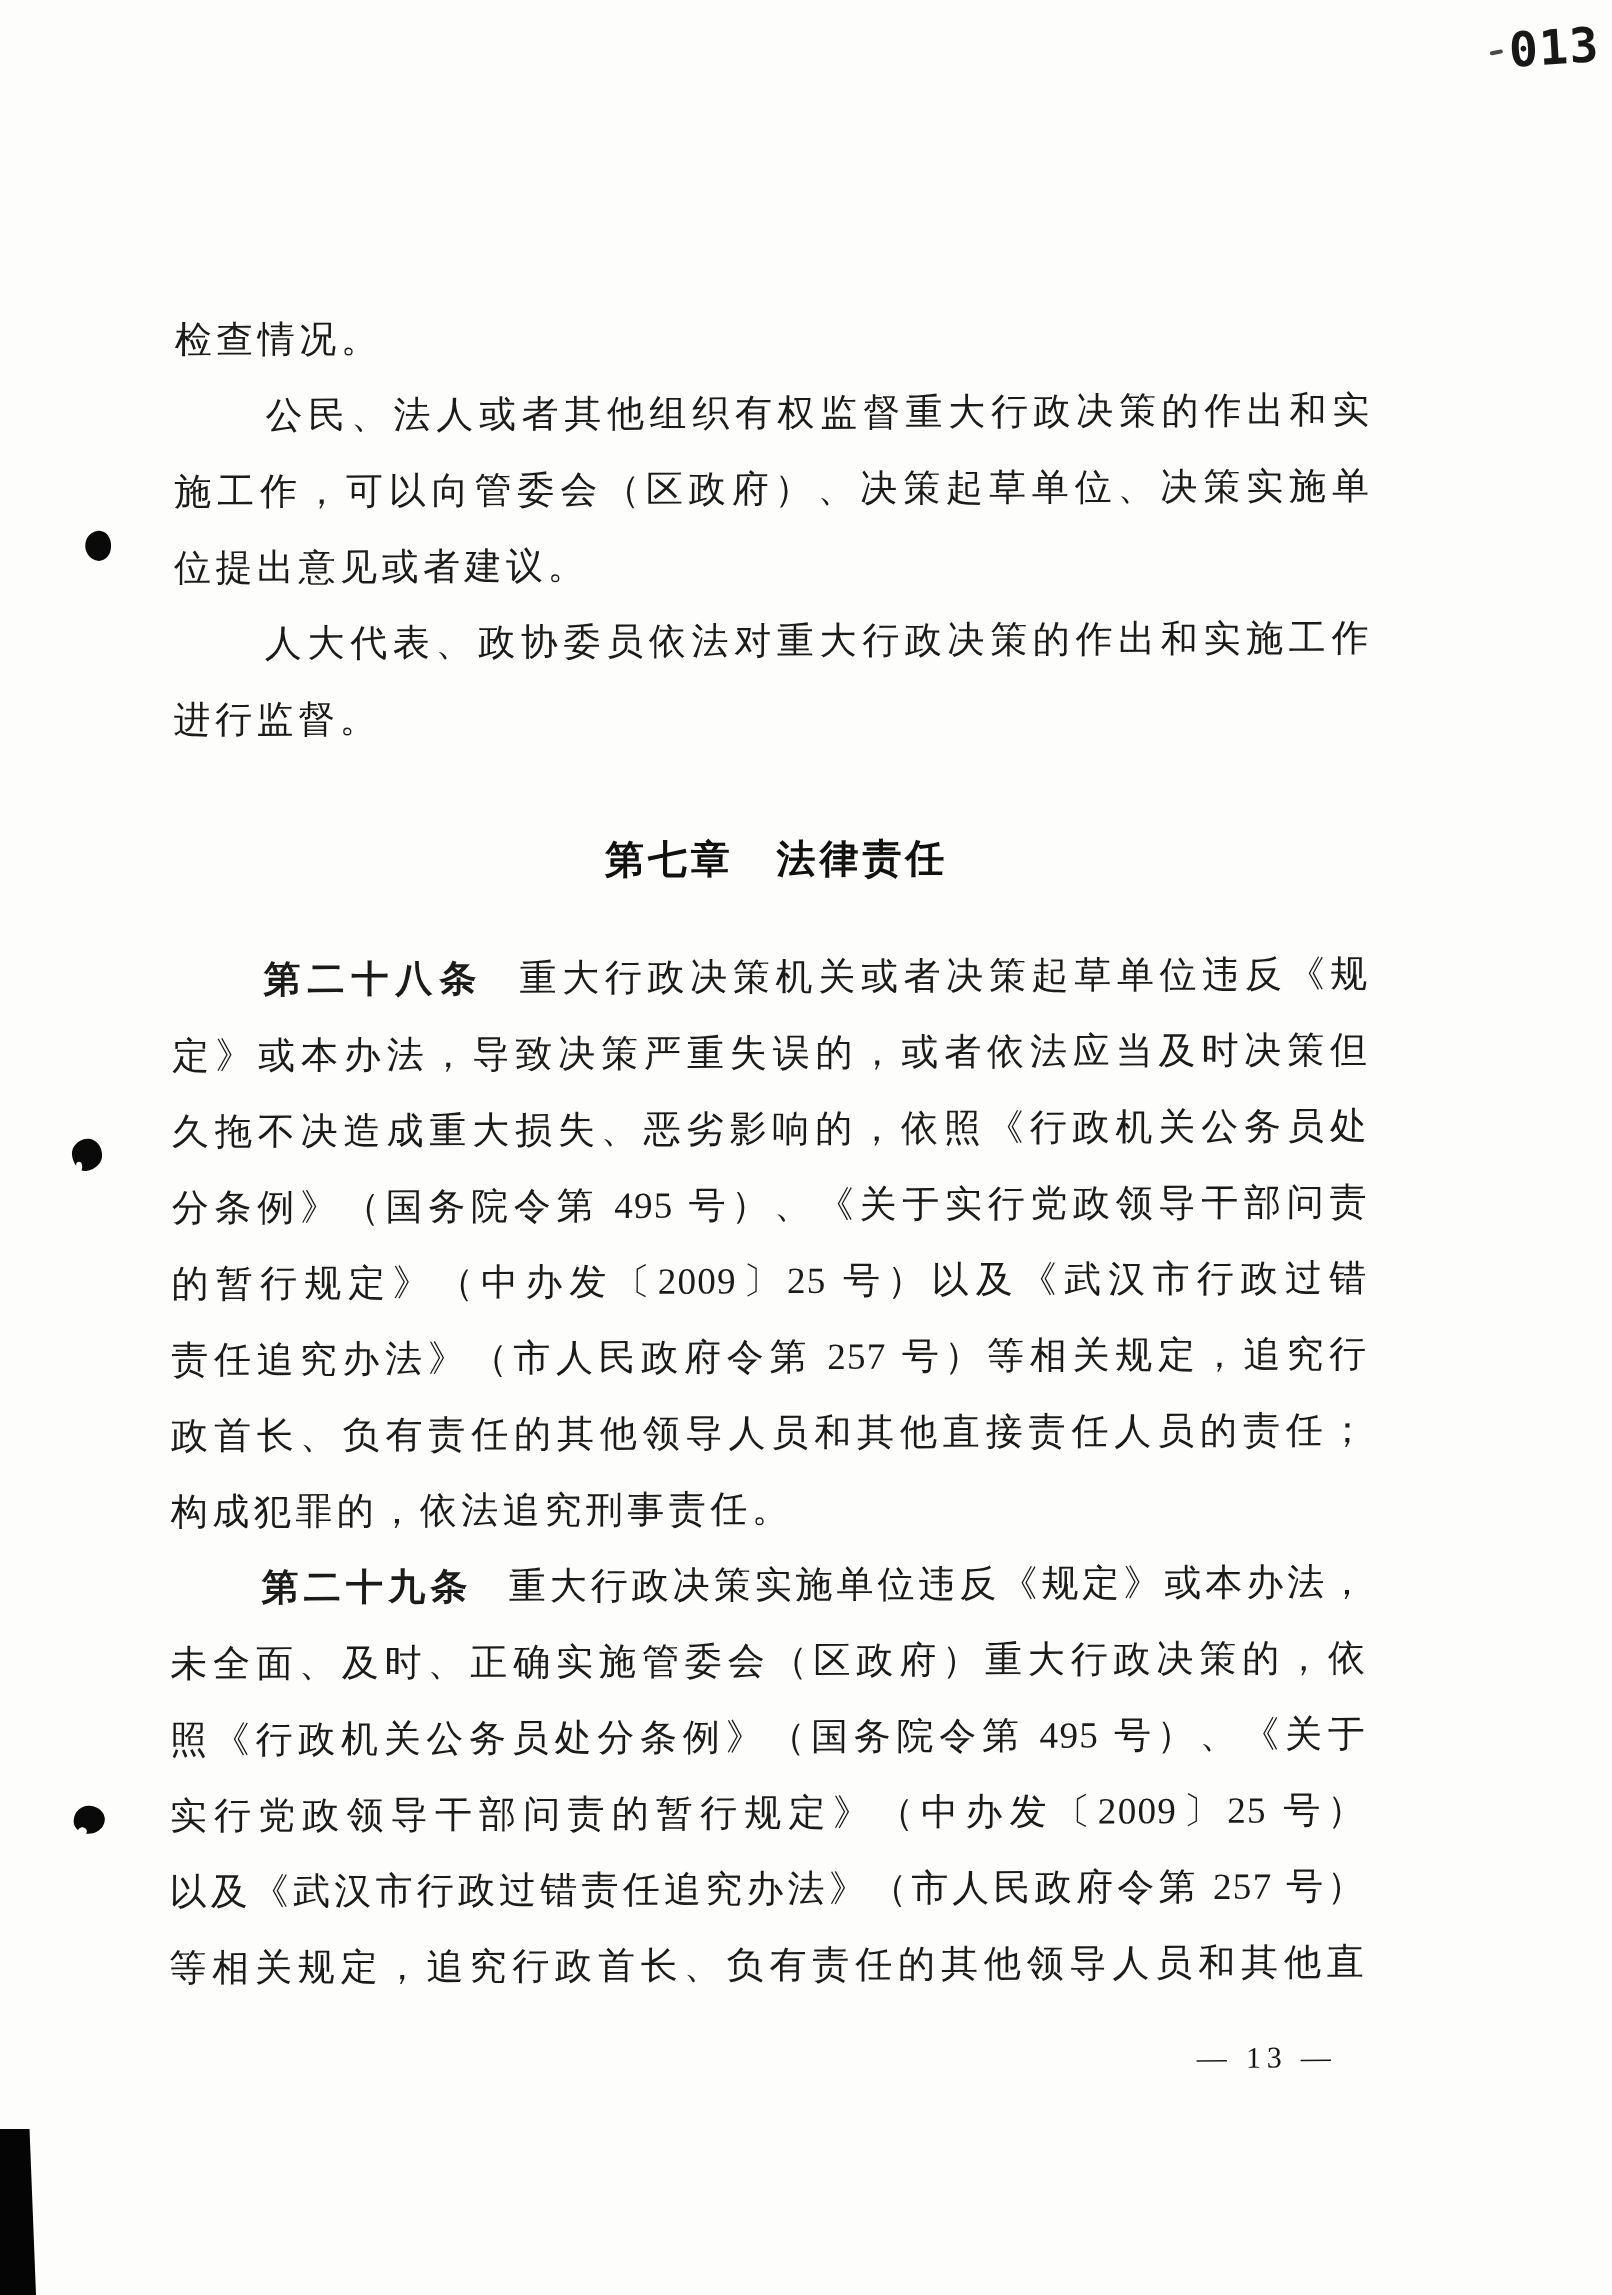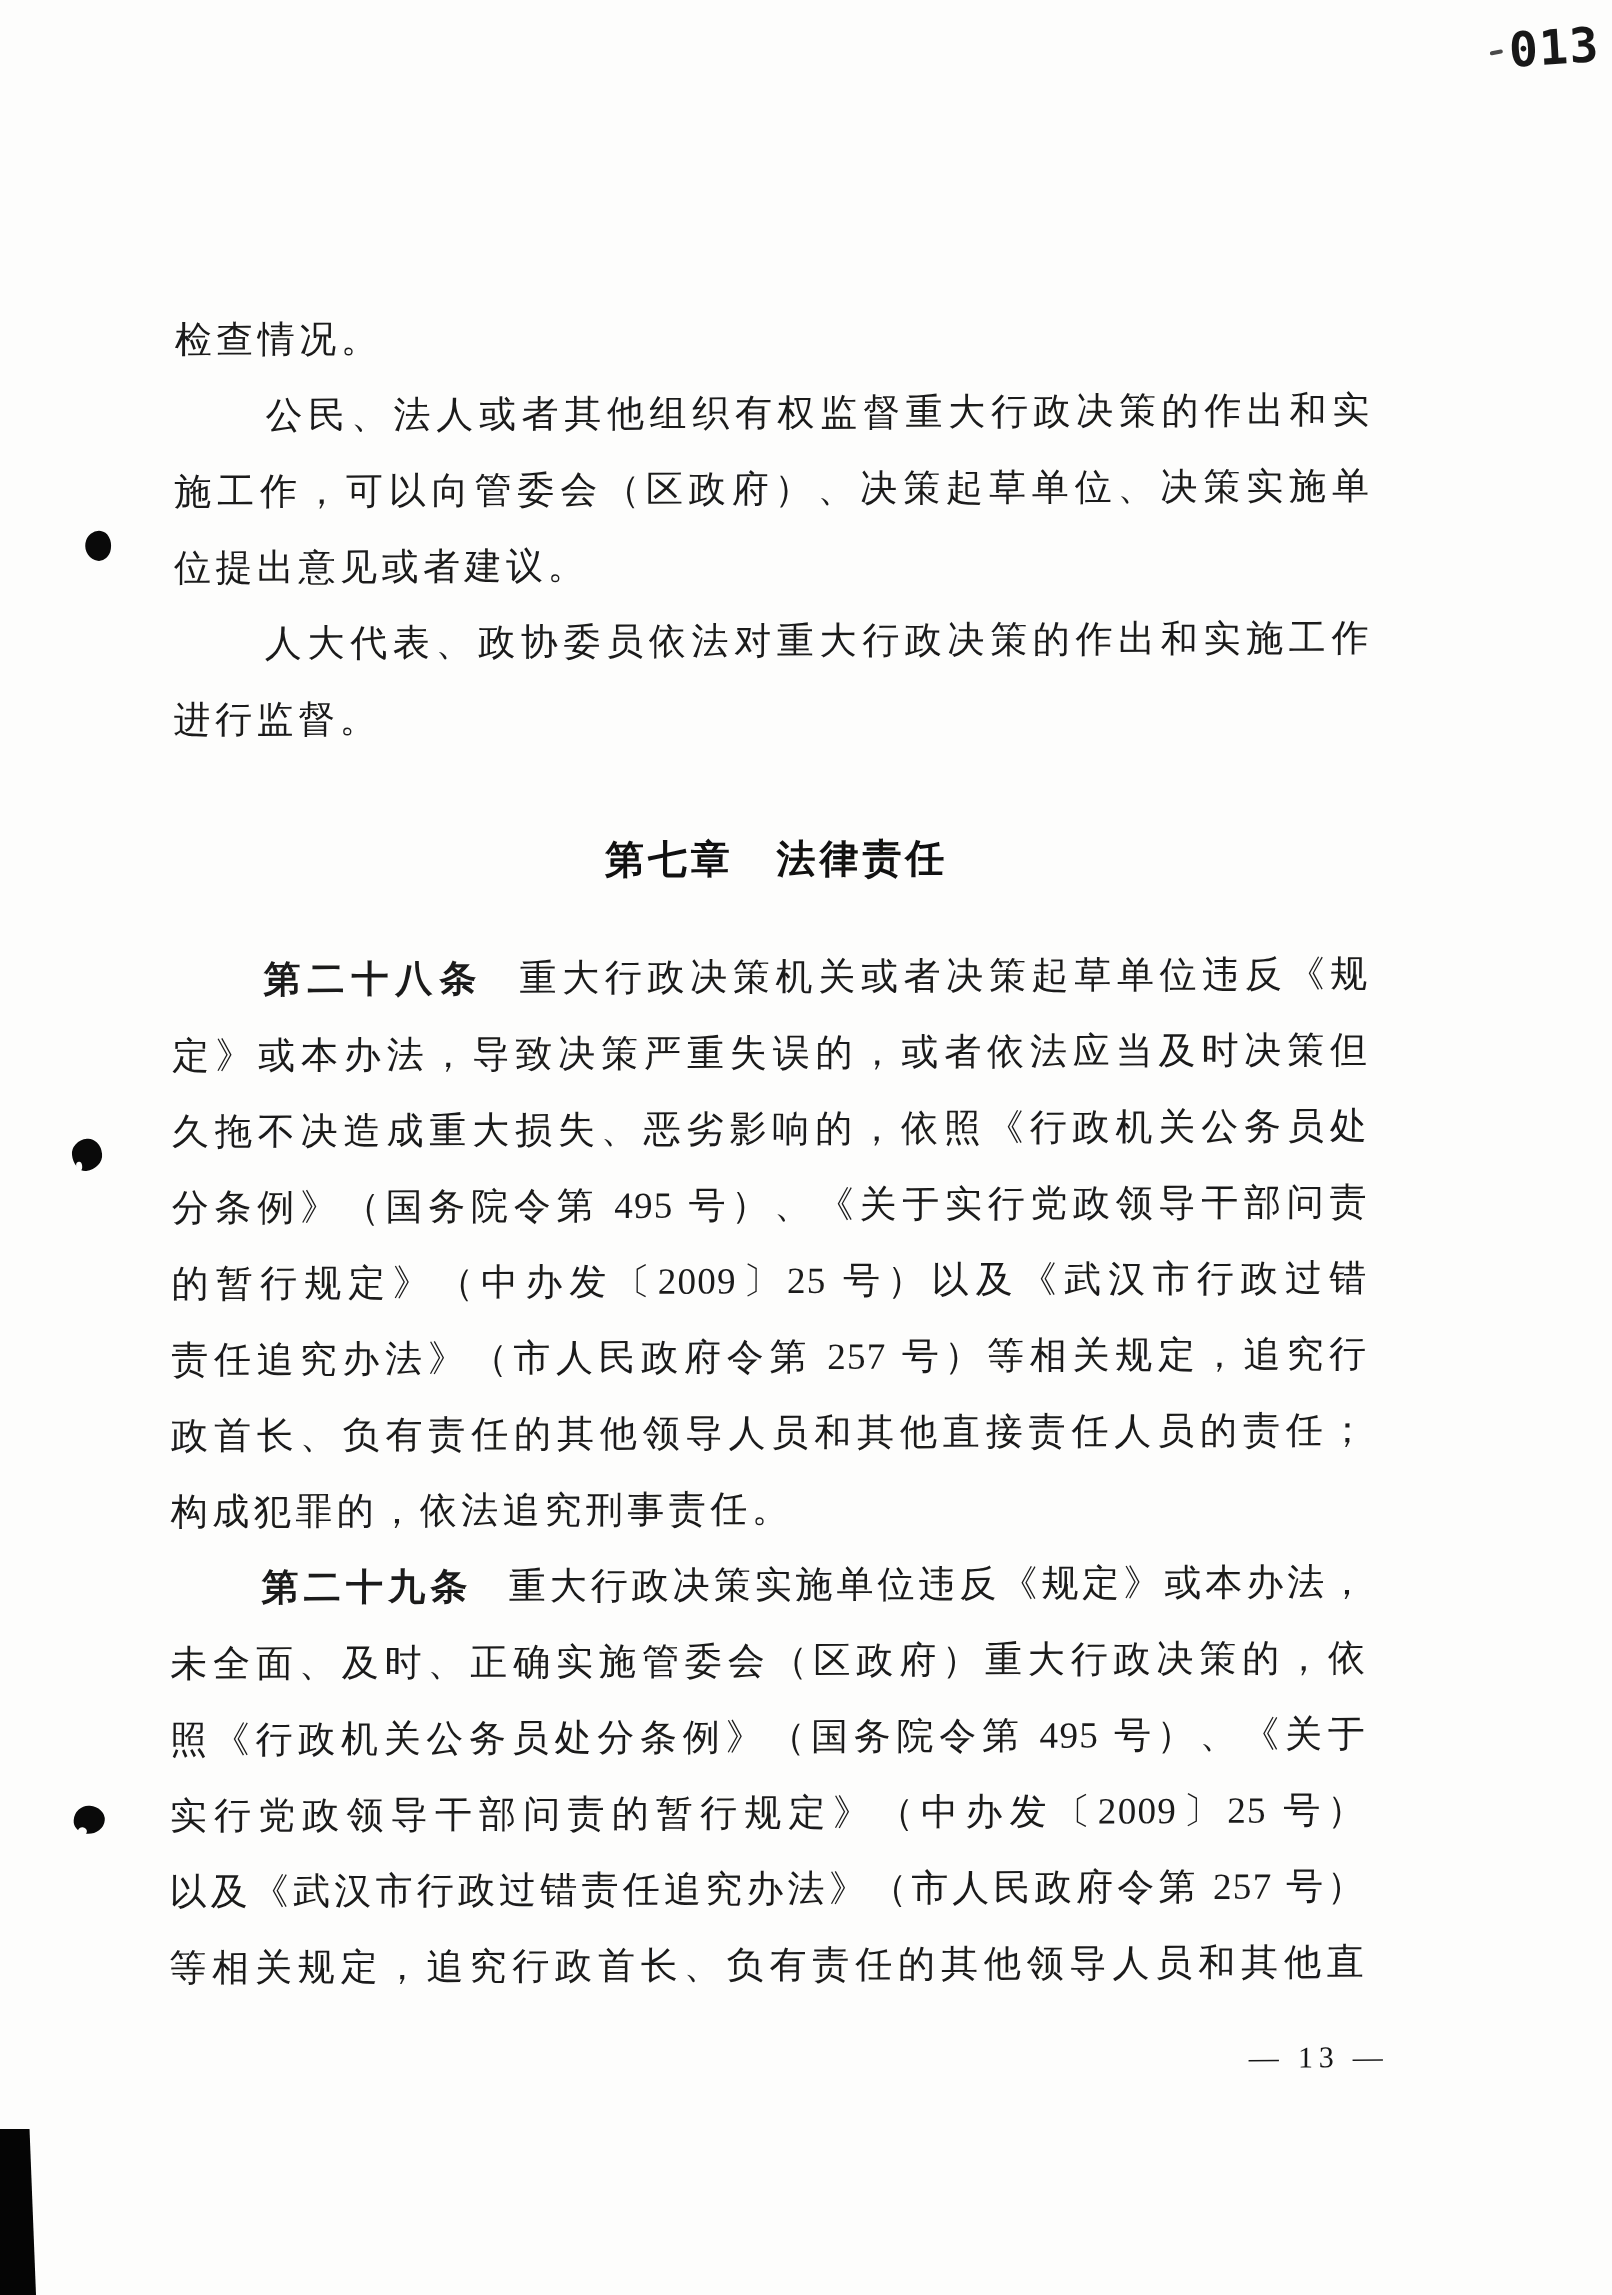--- a/index.html
+++ b/index.html
@@ -90,21 +90,21 @@
     top: 54px;
     width: 13px;
     height: 3.9px;
     background: #4a4a4a;
     transform: rotate(-10deg);
     border-radius: 1.9px;
   }
 
   #pagenum {
     position: absolute;
-    left: 1252px;
+    left: 1200px;
     top: 2034px;
     font-size: 30px;
     letter-spacing: 5.8px;
     line-height: 52px;
     color: #161616;
     white-space: nowrap;
   }
 
   
   .blot {

